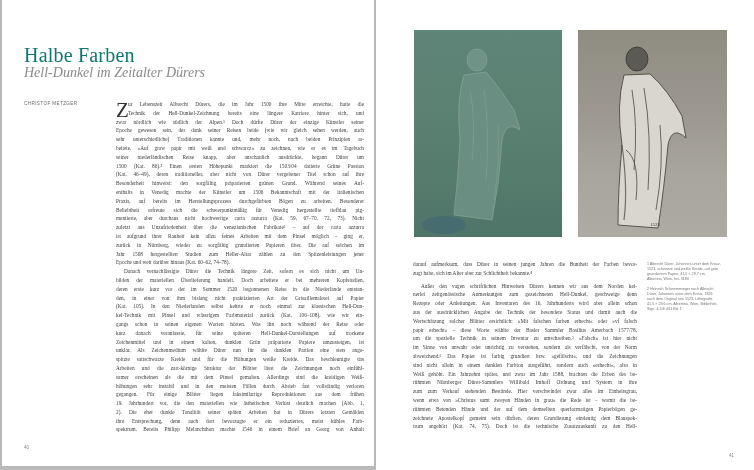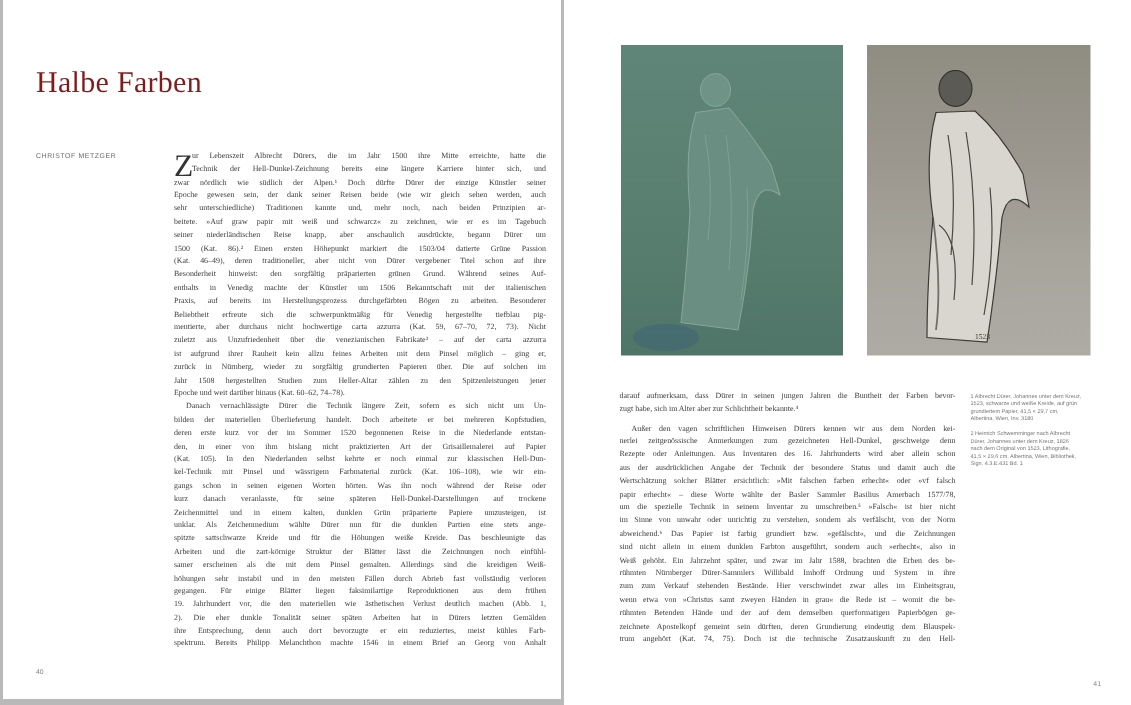--- a/index.html
+++ b/index.html
@@ -11,21 +11,21 @@
     color: #3a3a3a;
   }
   .page {
     position: absolute; top: 0; background: #ffffff;
   }
   .page-left { left: 2px; width: 372px; height: 466px; }
   .page-right { left: 376px; width: 378px; height: 470px; }
 
   .title {
     position: absolute; left: 22px; top: 44px;
-    font-size: 20px; color: #7f1d1d; letter-spacing: 0.2px; white-space: nowrap;
+    font-size: 20px; color: #0f766e; letter-spacing: 0.2px; white-space: nowrap;
   }
   .subtitle {
     position: absolute; left: 22px; top: 65px;
     font-size: 14px; font-style: italic; color: #8a8a8a; white-space: nowrap;
   }
   .author {
     position: absolute; left: 22px; top: 101px;
     font-family: "Liberation Sans", "DejaVu Sans", sans-serif;
     font-size: 4.6px; letter-spacing: 0.4px; color: #6a6a6a; white-space: nowrap;
   }
@@ -76,20 +76,21 @@
     font-size: 3.7px; line-height: 5px; color: #777;
   }
   .caption { margin-bottom: 5px; }
   .caption span { display: block; white-space: nowrap; overflow: hidden; }
 </style>
 </head>
 <body>
 
 <div class="page page-left">
   <div class="title">Halbe Farben</div>
+  <div class="subtitle">Hell-Dunkel im Zeitalter Dürers</div>
   <div class="author">CHRISTOF METZGER</div>
 
   <div class="body-left">
     <span class="dropcap">Z</span>
     <span class="line dropcap-line">ur Lebenszeit Albrecht Dürers, die im Jahr 1500 ihre Mitte erreichte, hatte die</span>
     <span class="line dropcap-line">Technik der Hell-Dunkel-Zeichnung bereits eine längere Karriere hinter sich, und</span>
     <span class="line">zwar nördlich wie südlich der Alpen.¹ Doch dürfte Dürer der einzige Künstler seiner</span>
     <span class="line">Epoche gewesen sein, der dank seiner Reisen beide (wie wir gleich sehen werden, auch</span>
     <span class="line">sehr unterschiedliche) Traditionen kannte und, mehr noch, nach beiden Prinzipien ar-</span>
     <span class="line">beitete. »Auf graw papir mit weiß und schwarcz« zu zeichnen, wie er es im Tagebuch</span>

